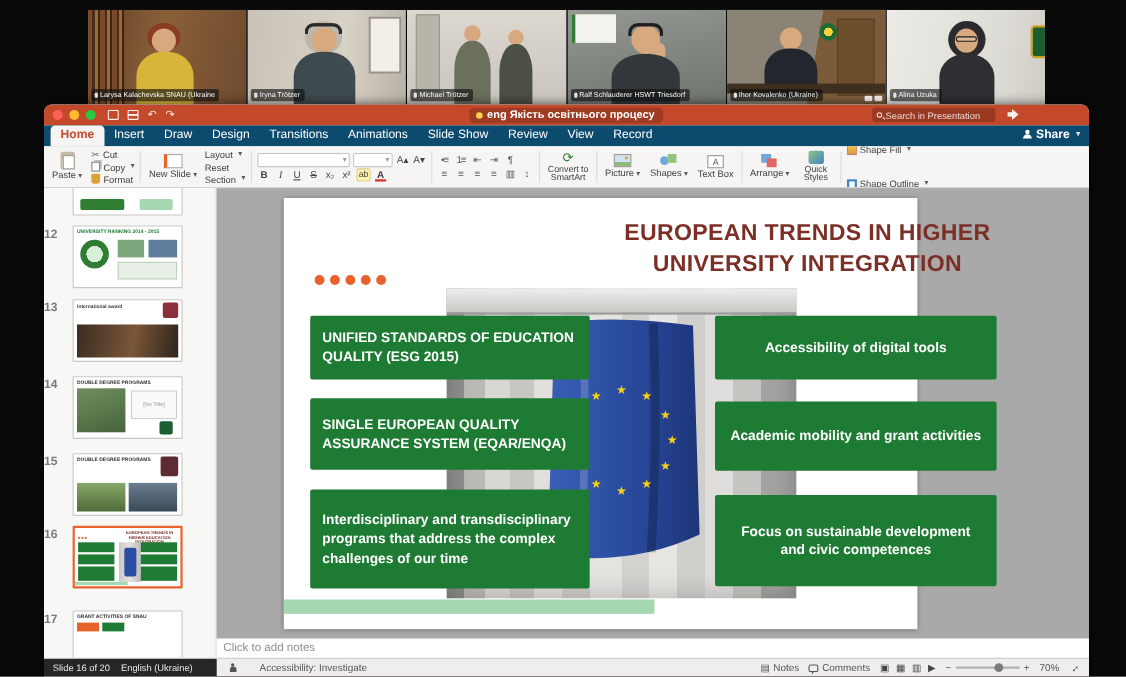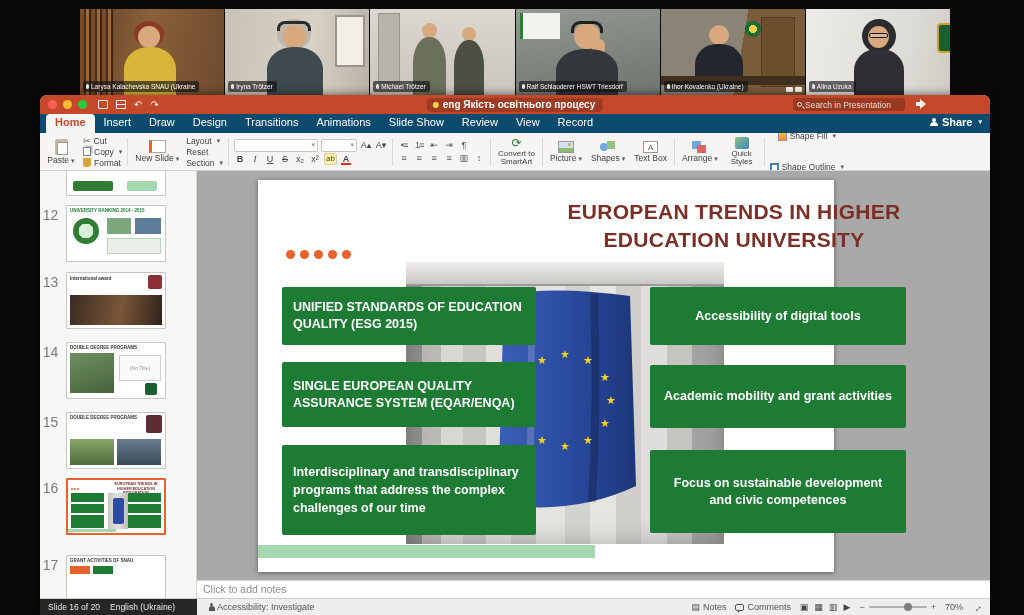--- a/index.html
+++ b/index.html
@@ -119,21 +119,21 @@
   .g-indent::before{content:"⇥";}
   .g-para::before{content:"¶";}
   .g-al::before{content:"≡";}
   .g-cols::before{content:"▥";}
   .g-ls::before{content:"↕";}
   .twoline{font-size:8px;line-height:8.5px;text-align:center;color:#3f3f3f;}
 
   
   .panel{position:absolute;left:0;top:76px;width:157px;bottom:17px;background:#f7f7f6;border-right:1px solid #d8d6d3;overflow:hidden;}
   .titem{position:absolute;left:0;width:157px;display:flex;}
-  .tnum{width:26px;text-align:center;padding-right:5px;font-size:14px;color:#7a7a7a;padding-top:2px;}
+  .tnum{width:26px;text-align:left;padding-right:5px;font-size:11px;color:#7a7a7a;padding-top:2px;font-weight:bold;}
   .tbx{width:100px;height:57px;background:#fff;border:1px solid #c9c7c4;position:relative;overflow:hidden;border-radius:1px;}
   .titem.sel .tbx{border:2px solid #e8622c;}
   .mtxt{position:absolute;font-size:4.5px;line-height:5px;font-weight:700;}
   .editor{position:absolute;left:157px;top:76px;right:0;bottom:35px;background:#a9a9a9;}
   .slide{position:absolute;left:61px;top:9px;width:576px;height:392px;background:#fff;box-shadow:0 1px 5px rgba(0,0,0,.45);}
   .stitle{position:absolute;left:300px;top:18px;width:352px;text-align:center;color:#7b2f26;font-weight:700;
      font-size:21px;line-height:28px;letter-spacing:.3px;}
   .dots{position:absolute;left:28px;top:70px;display:flex;gap:5px;}
   .dots span{width:9px;height:9px;border-radius:50%;background:#e8622c;}
   .photo{position:absolute;left:148px;top:82px;width:318px;height:282px;
@@ -147,21 +147,21 @@
   .gbx{position:absolute;background:#1e7b33;color:#fff;font-weight:700;border-radius:2px;
      display:flex;align-items:center;padding:6px 11px;font-size:12.5px;line-height:17px;}
   .gbx.c{text-align:center;justify-content:center;}
   .mintbar{position:absolute;left:0;top:365px;width:337px;height:13px;background:#a5d8b0;}
   .notesbar{position:absolute;left:157px;right:0;bottom:17px;height:18px;background:#fff;border-top:1px solid #d6d4d1;
      font-size:10.5px;color:#8e8e8e;line-height:17px;padding-left:6px;}
   .status{position:absolute;left:0;bottom:0;right:0;height:17px;background:#efeeec;border-top:1px solid #d0cecb;
      display:flex;align-items:center;font-size:9px;color:#555;}
   .st-dark{width:157px;height:100%;background:#262626;color:#e8e8e8;display:flex;align-items:center;gap:10px;
      padding-left:8px;font-size:8.5px;flex:0 0 auto;}
-  .acc{display:flex;align-items:center;gap:1px;margin-left:10px;}
+  .acc{display:flex;align-items:center;gap:20px;margin-left:10px;}
   .accic{width:9px;height:9px;position:relative;}
   .accic::before{content:"";position:absolute;left:3px;top:0;width:3px;height:3px;border-radius:50%;background:#555;}
   .accic::after{content:"";position:absolute;left:1.5px;top:3.5px;width:6px;height:5px;border-radius:3px 3px 0 0;background:#555;}
   .st-right{margin-left:auto;display:flex;align-items:center;gap:9px;padding-right:8px;}
   .ic-notes::before{content:"▤";font-size:9px;color:#555;}
   .bubble{width:9px;height:7px;border:1px solid #555;border-radius:2px;position:relative;}
   .bubble::after{content:"";position:absolute;left:2px;bottom:-3px;border-left:3px solid #555;border-bottom:3px solid transparent;}
   .vics{display:flex;gap:6px;align-items:center;color:#444;font-size:9px;}
   .slider{width:58px;height:2px;background:#b3b1ae;position:relative;border-radius:1px;}
   .knob{position:absolute;left:60%;top:-3px;width:8px;height:8px;border-radius:50%;background:#7d7b78;}
@@ -399,21 +399,21 @@
       <span class="ic ic-arr"></span>
       <span class="lbl dd">Arrange</span>
     </div>
     <div class="big">
       <span class="ic ic-qs"></span>
       <span class="twoline"><span>Quick</span><br>
       <span>Styles</span></span>
     </div>
     <div class="sep"></div>
 
-    <div class="stack" style="gap:21px;align-items:center;">
+    <div class="stack" style="gap:21px;">
       <div class="srow dd">
         <span class="ic ic-fill"></span>
         <span>Shape Fill</span>
       </div>
       <div class="srow dd">
         <span class="ic ic-outl"></span>
         <span>Shape Outline</span>
       </div>
     </div>
   </div>
@@ -496,21 +496,21 @@
         <div style="position:absolute;left:3px;top:10px;width:20px;height:8px;background:#e8622c;"></div>
         <div style="position:absolute;left:26px;top:10px;width:20px;height:8px;background:#1e7b33;"></div>
       </div>
     </div>
   </div>
 
   <div class="editor">
     <div class="slide">
       <div class="stitle">
         <span>EUROPEAN TRENDS IN HIGHER</span><br>
-        <span>EDUCATION UNIVERSITY</span>
+        <span>UNIVERSITY INTEGRATION</span>
       </div>
       <div class="dots">
         <span></span>
           <span></span>
           <span></span>
           <span></span>
           <span></span>
       </div>
 
       <div class="photo">

